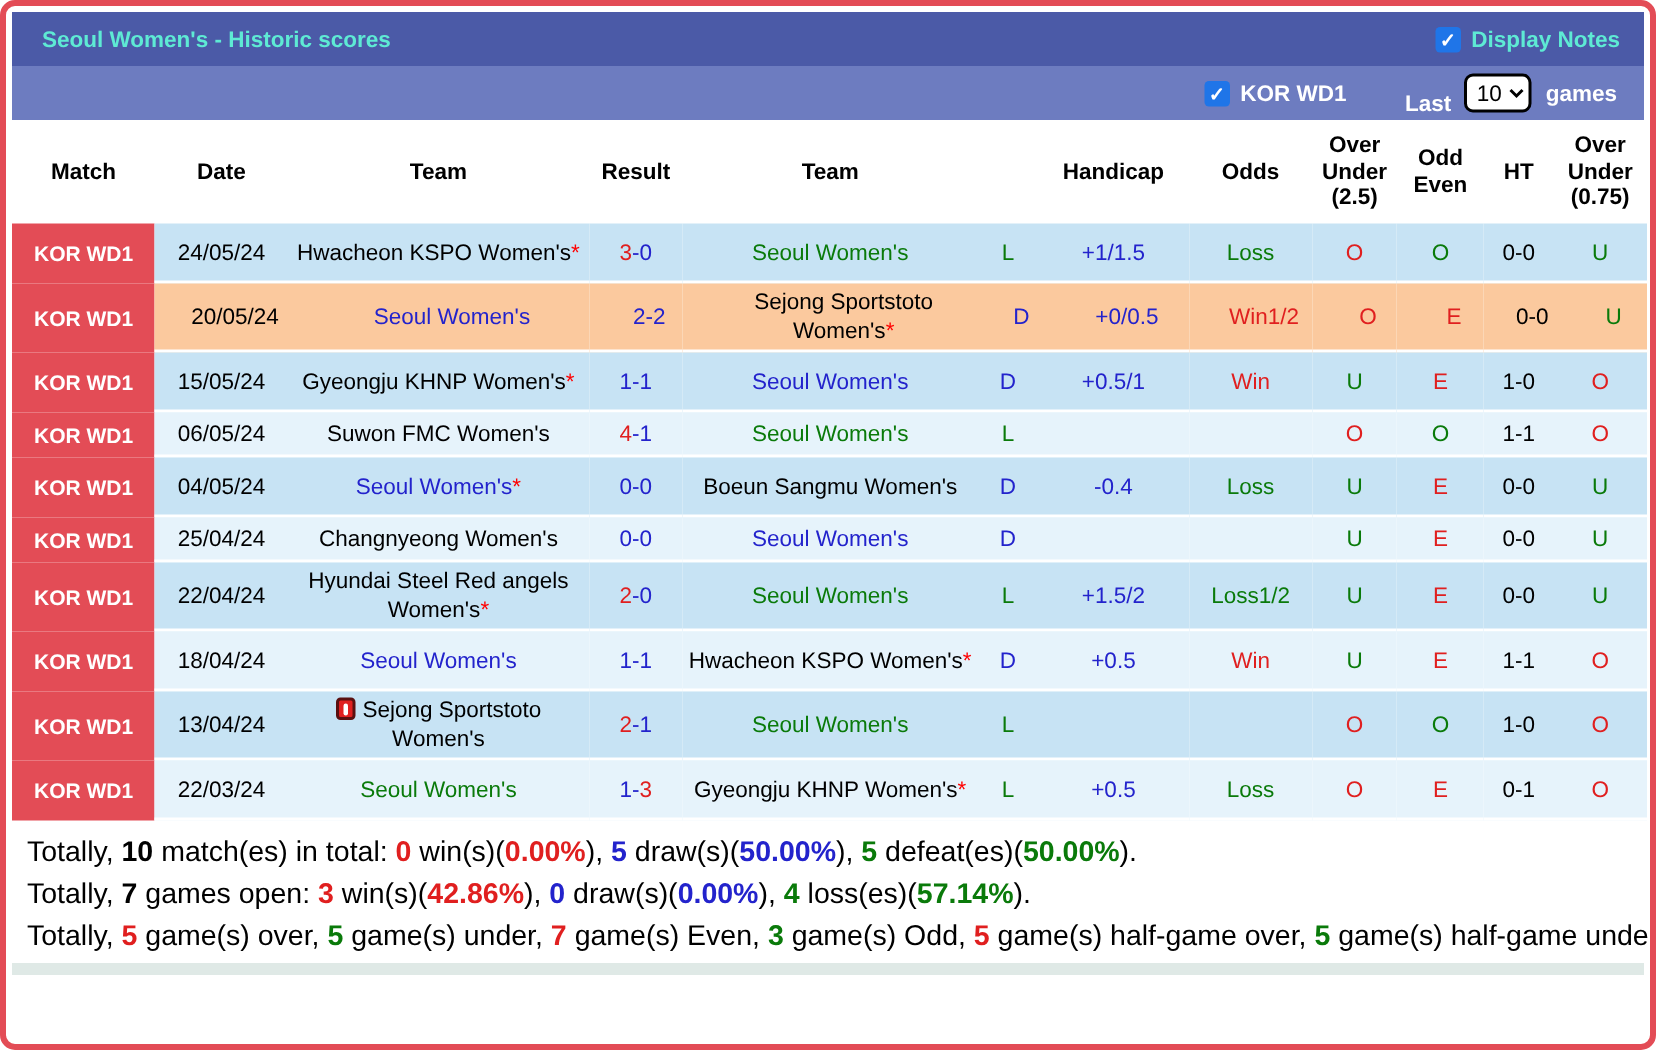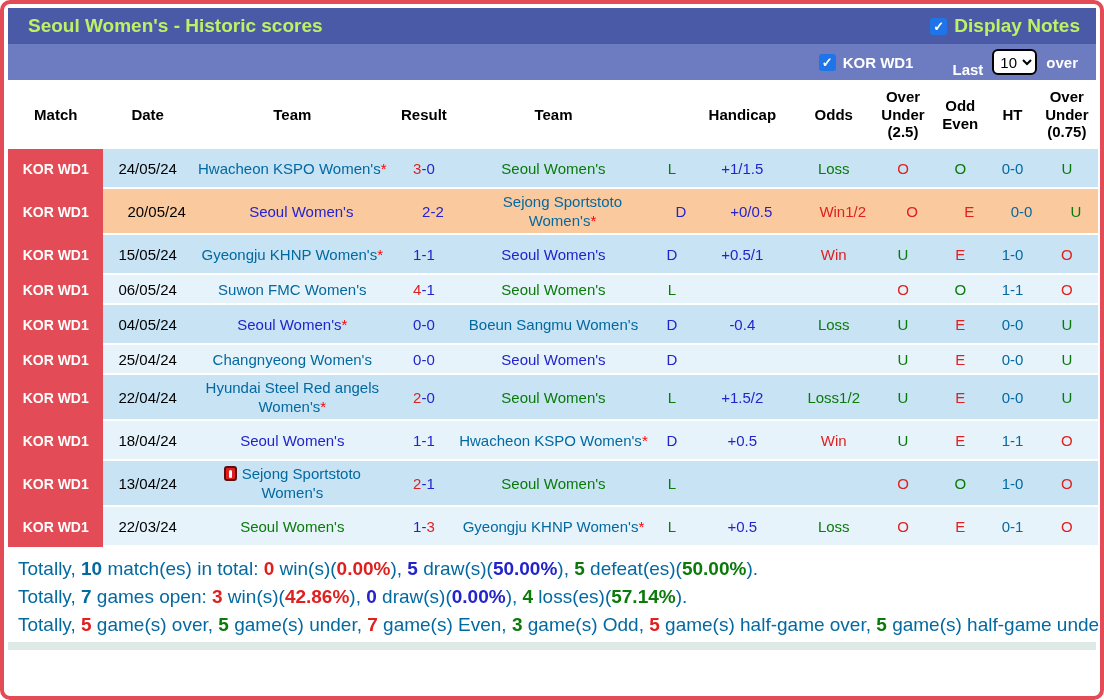--- a/index.html
+++ b/index.html
@@ -7,21 +7,21 @@
   body { width:1104px; height:700px; font-family:"Liberation Sans", sans-serif; }
   .frame {
     width:1104px; height:700px; border:4px solid #e34c56; border-radius:10px;
     background:#fff; overflow:hidden; padding:4px 4px 0 4px;
   }
   
   .titlebar {
     height:36px; background:#4b5aa7; display:flex; align-items:center;
     justify-content:space-between; padding:0 16px 0 20px;
   }
-  .titlebar .title { color:#bef264; font-weight:bold; font-size:19px; }
+  .titlebar .title { color:#5eead4; font-weight:bold; font-size:15px; }
   .filterbar {
     height:36px; background:#6d7cc0; display:flex; align-items:center;
     justify-content:flex-end; gap:9px; padding-right:18px; color:#fff;
     font-weight:bold; font-size:15px;
   }
   .chk {
     width:17px; height:17px; background:#1f75e8; border-radius:3px;
     display:inline-block; position:relative; cursor:pointer; flex:0 0 auto;
   }
   .chk::after {
@@ -54,21 +54,21 @@
     background:#e34c56; color:#fff; font-weight:bold; font-size:14px;
     border-bottom:none;
   }
   tr.row-blue  td:not(.match-cell) { background:#c7e3f4; }
   tr.row-light td:not(.match-cell) { background:#e6f3fb; }
   tr.row-orange td:not(.match-cell){ background:#fbc99e;padding-left:20px; }
   .col-match{width:95px}.col-date{width:88px}.col-home{width:200px}
   .col-result{width:62px}.col-away{width:196px}.col-wdl{width:40px}
   .col-handicap{width:100px}.col-odds{width:82px}.col-ou25{width:56px}
   .col-oddeven{width:58px}.col-ht{width:46px}.col-ou075{width:62px}
-  .c-red{color:#e01f1f}.c-blue{color:#2323cc}.c-green{color:#0a7a0a}.c-black{color:#0369a1}
+  .c-red{color:#e01f1f}.c-blue{color:#2323cc}.c-green{color:#0a7a0a}.c-black{color:#000000}
   .star{color:#ff0000;}
   .redcard {
     display:inline-block; width:13px; height:15px; background:#e02020;
     border:2px solid #5a1010; border-radius:3px; vertical-align:-2px;
     margin-right:5px; position:relative;
   }
   .redcard::after {
     content:""; position:absolute; left:3.5px; top:1.5px; width:3px; height:8px;
     background:#fff; border-radius:2px;
   }
@@ -93,21 +93,21 @@
 
   <div class="filterbar">
     <span class="chkrow league">
       <span class="chk" role="checkbox" aria-checked="true"></span>
       <span>KOR WD1</span>
     </span>
     <span class="lastlbl">Last</span>
     <select class="games">
       <option>10</option>
     </select>
-    <span>over</span>
+    <span>games</span>
   </div>
 
   <table class="hist">
     <thead>
       <tr id="header-row">
           <th class="col-match">Match</th>
           <th class="col-date">Date</th>
           <th class="col-home">Team</th>
           <th class="col-result">Result</th>
           <th class="col-away">Team</th>

